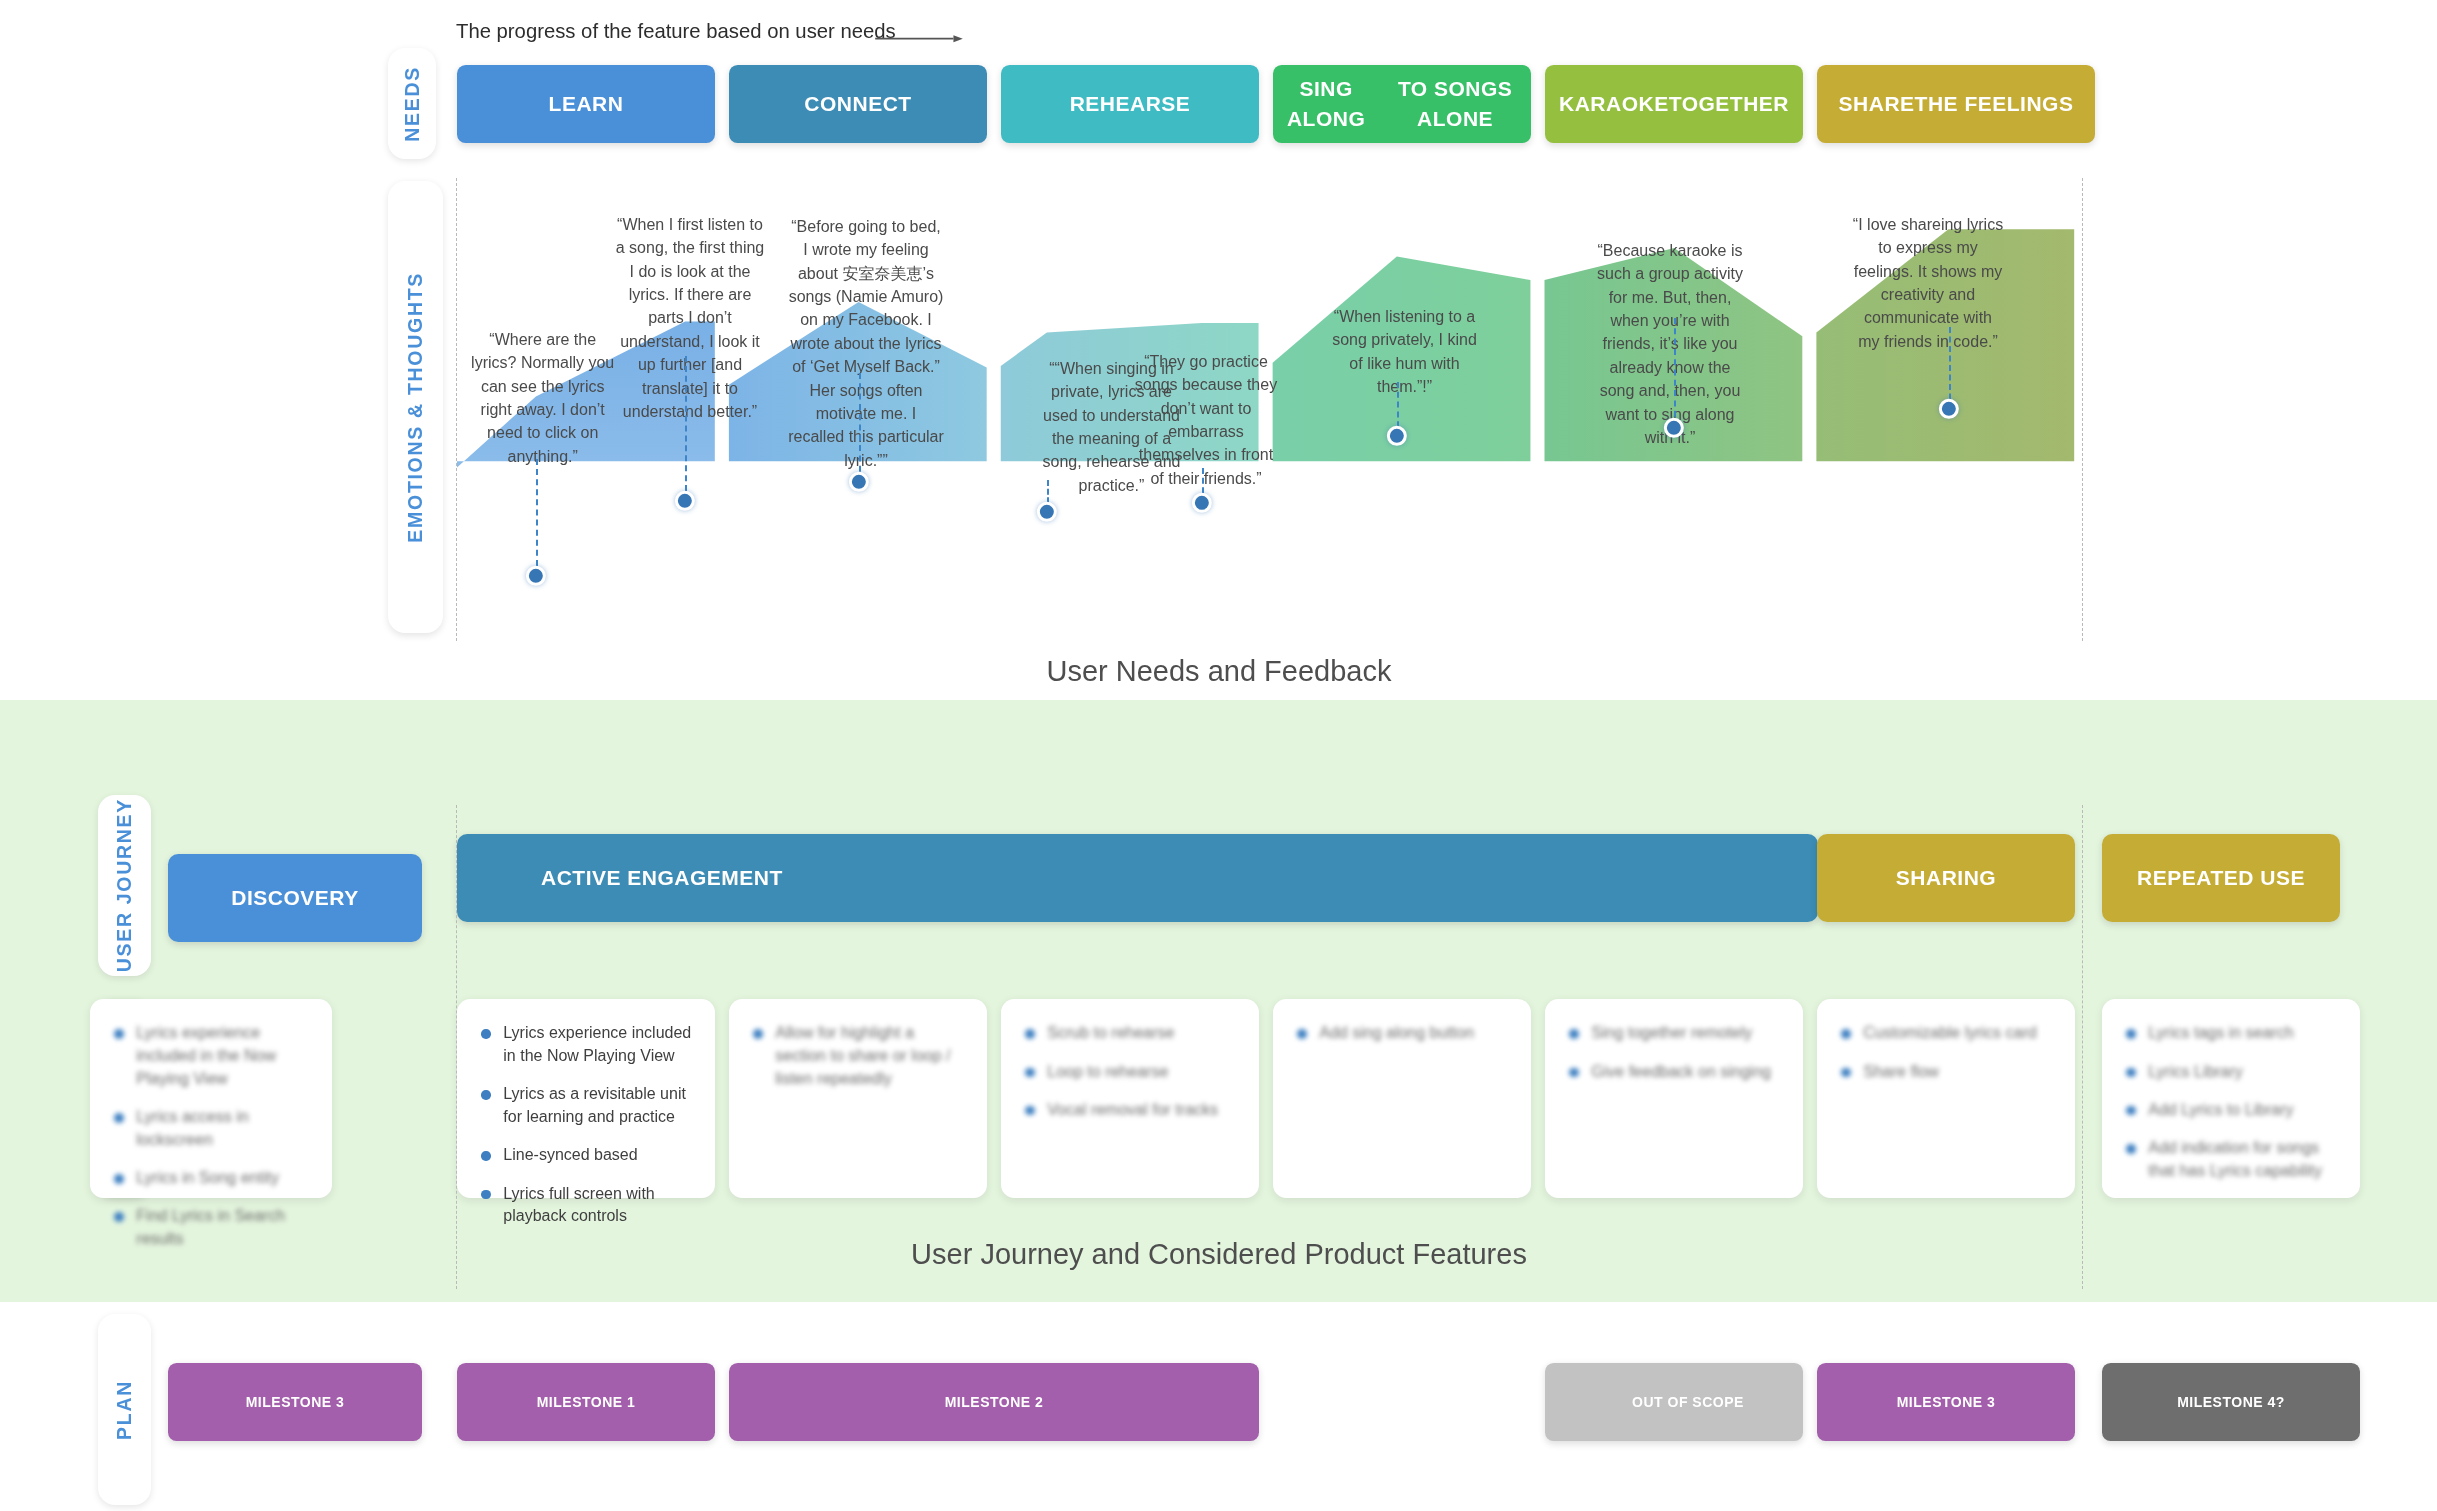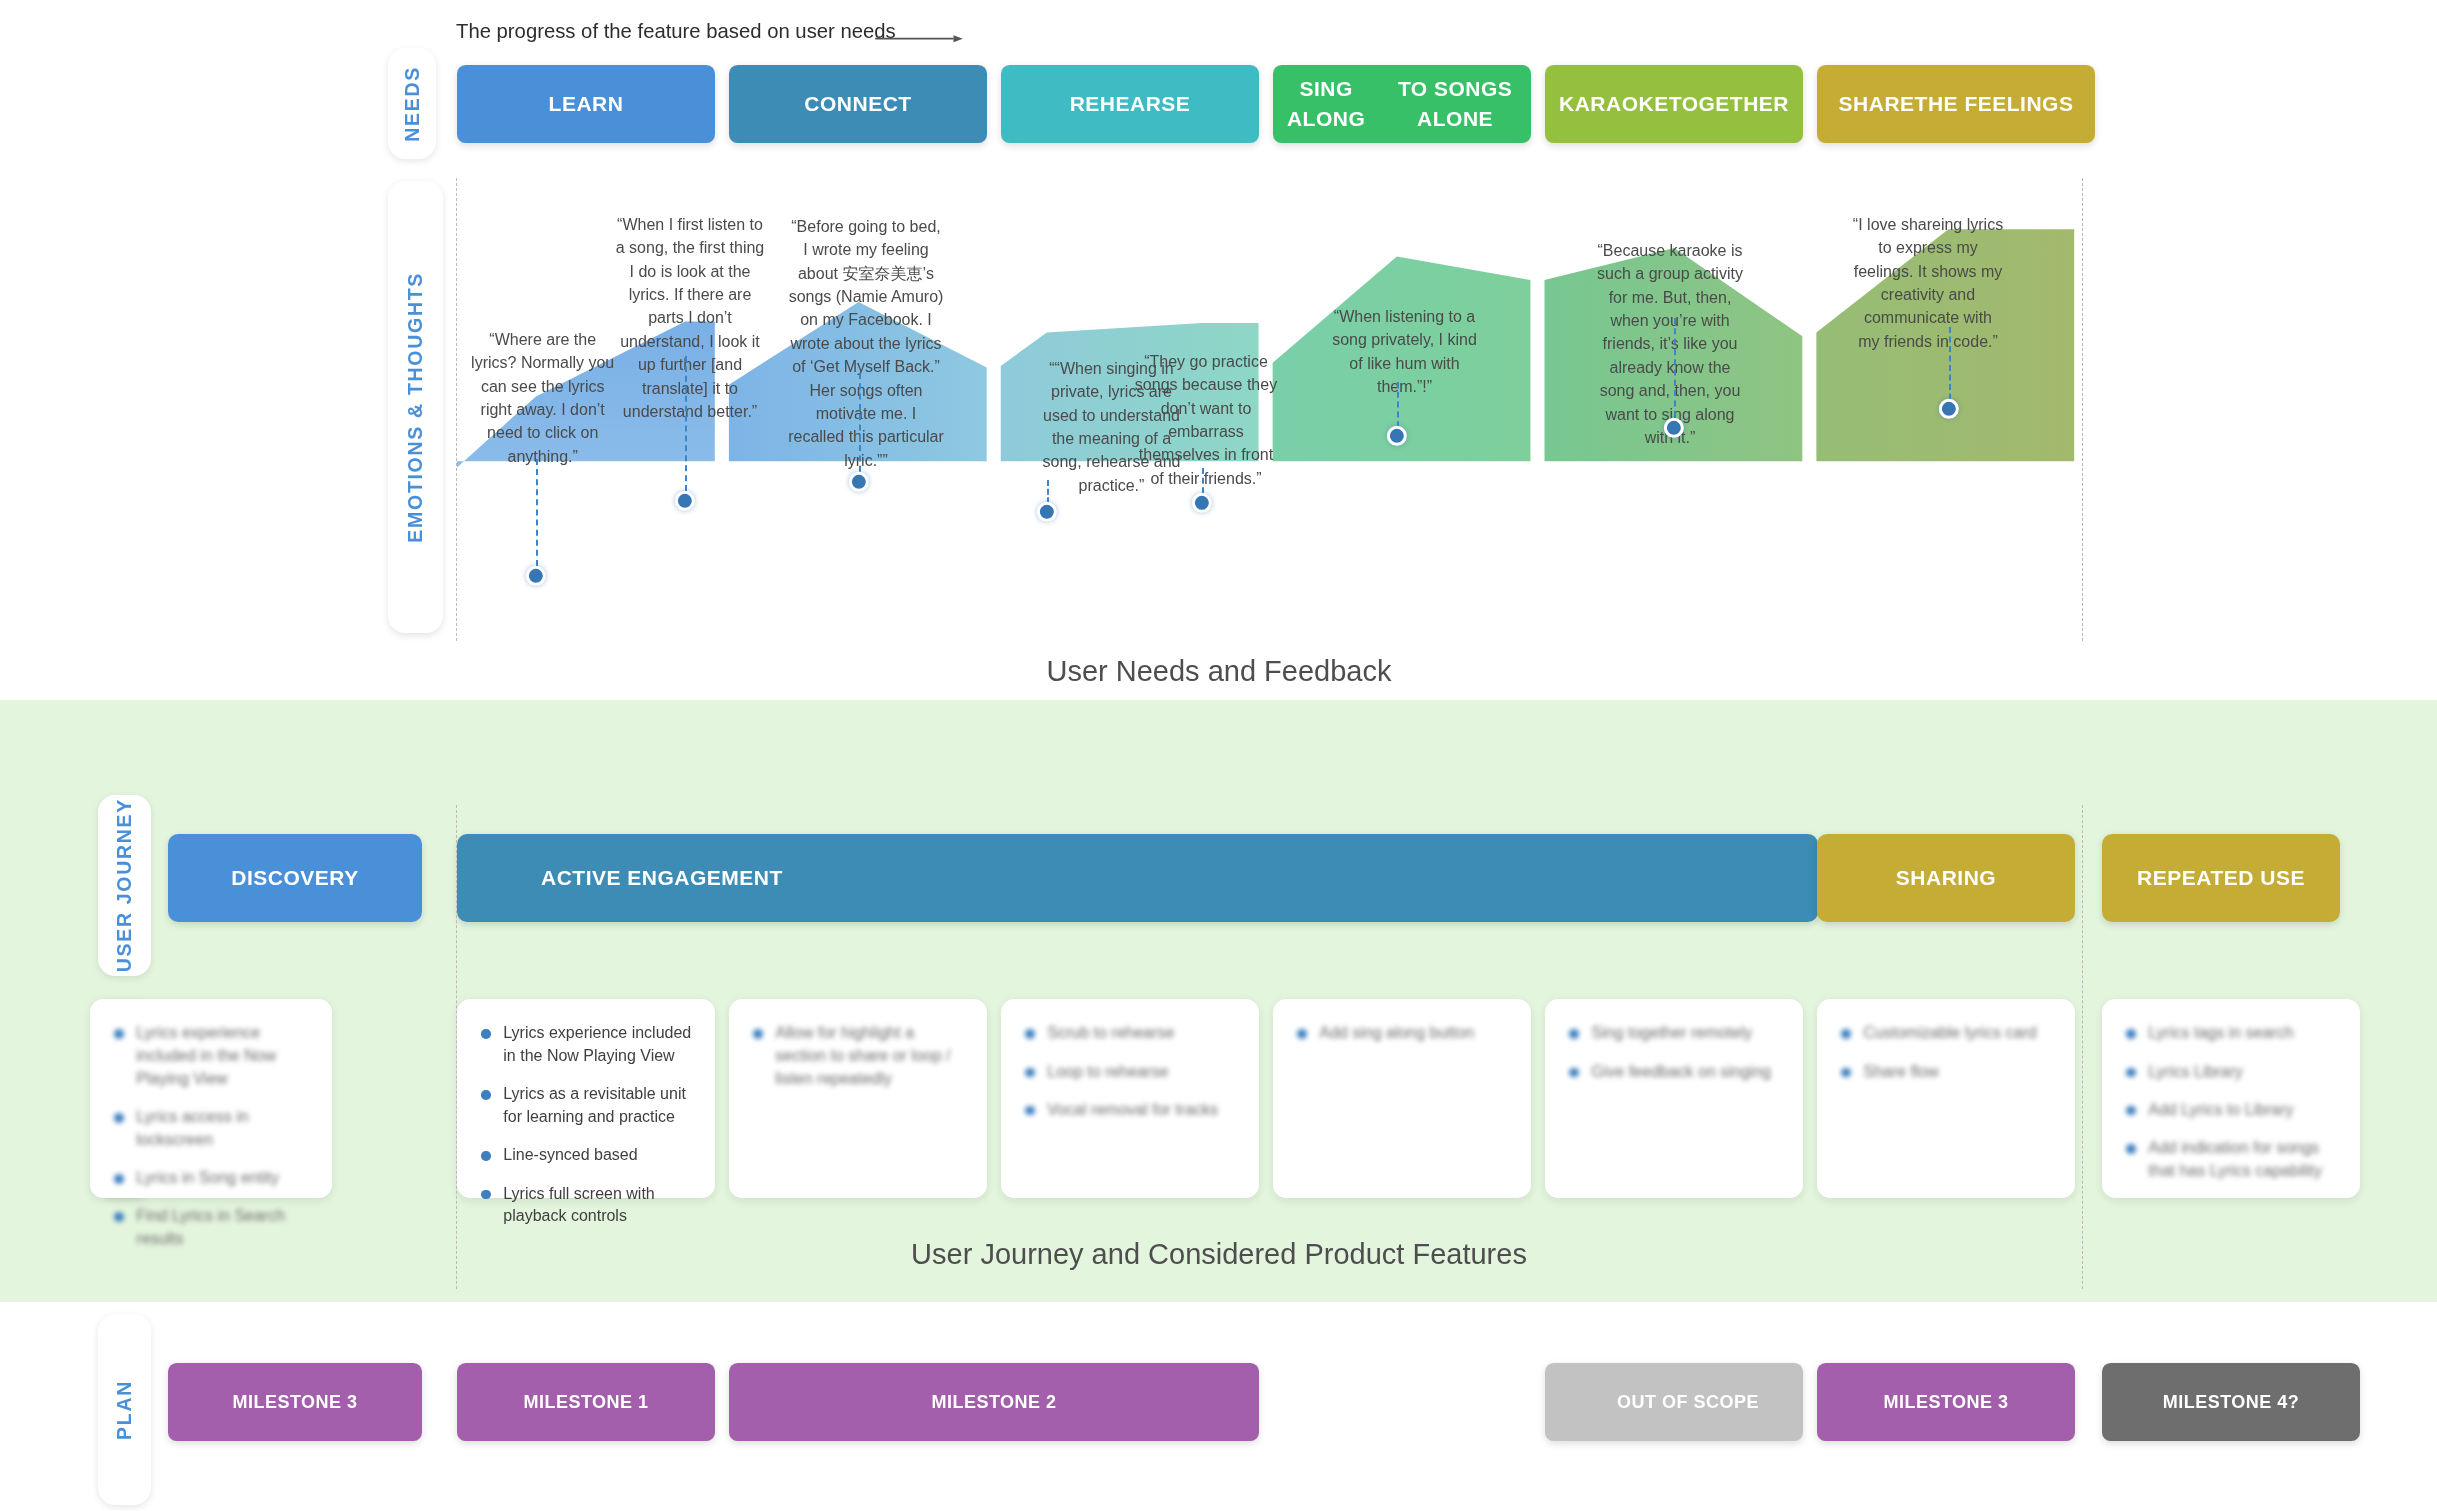--- a/index.html
+++ b/index.html
@@ -114,21 +114,21 @@
     width: 9.4px; height: 9.4px; border-radius: 50%; background: #3d7fc1;
   }
   .fcard.redacted li { filter: blur(2.4px); color: #6d6d6d; }
   .fcard.redacted li::before { filter: none; }
 
   
   .pchip {
     position: absolute; top: 1363px; height: 78px;
     border-radius: 8.6px;
     display: flex; align-items: center; justify-content: center;
-    color: #ffffff; font-weight: 700; font-size: 18px; letter-spacing: 0.5px;
+    color: #ffffff; font-weight: 700; font-size: 14px; letter-spacing: 0.5px;
     box-shadow: 0 2.3px 7px rgba(0,0,0,.13);
   }
 </style>
 </head>
 <body>
 
 <div class="stage">
 
   <div id="green-band"></div>
 
@@ -243,21 +243,21 @@
         <div class="leader" style="left: 1217px; top: 138px; height: 109px;"></div>
         <div class="dot" style="left: 1217px; top: 248px;"></div>
         <div class="leader" style="left: 1492px; top: 147px; height: 82px;"></div>
         <div class="dot" style="left: 1492px; top: 229px;"></div>
       </div>
   </div>
 
   <div class="caption" style="top:655px; left:0;">User Needs and Feedback</div>
 
   <div id="journey-row">
-      <div class="jbar center" style="left: 168px; width: 254px; background: rgb(74, 144, 217);">
+      <div class="jbar center" style="left: 168px; width: 254px; background: rgb(74, 144, 217); margin-top: 20px;">
         <span>DISCOVERY</span>
       </div>
       <div class="jbar left" style="left: 457px; width: 1361px; background: rgb(60, 140, 181);">
         <span>ACTIVE ENGAGEMENT</span>
       </div>
       <div class="jbar center" style="left: 1817px; width: 258px; background: rgb(197, 172, 53);">
         <span>SHARING</span>
       </div>
       <div class="jbar center" style="left: 2102px; width: 238px; background: rgb(197, 172, 53);">
         <span>REPEATED USE</span>

